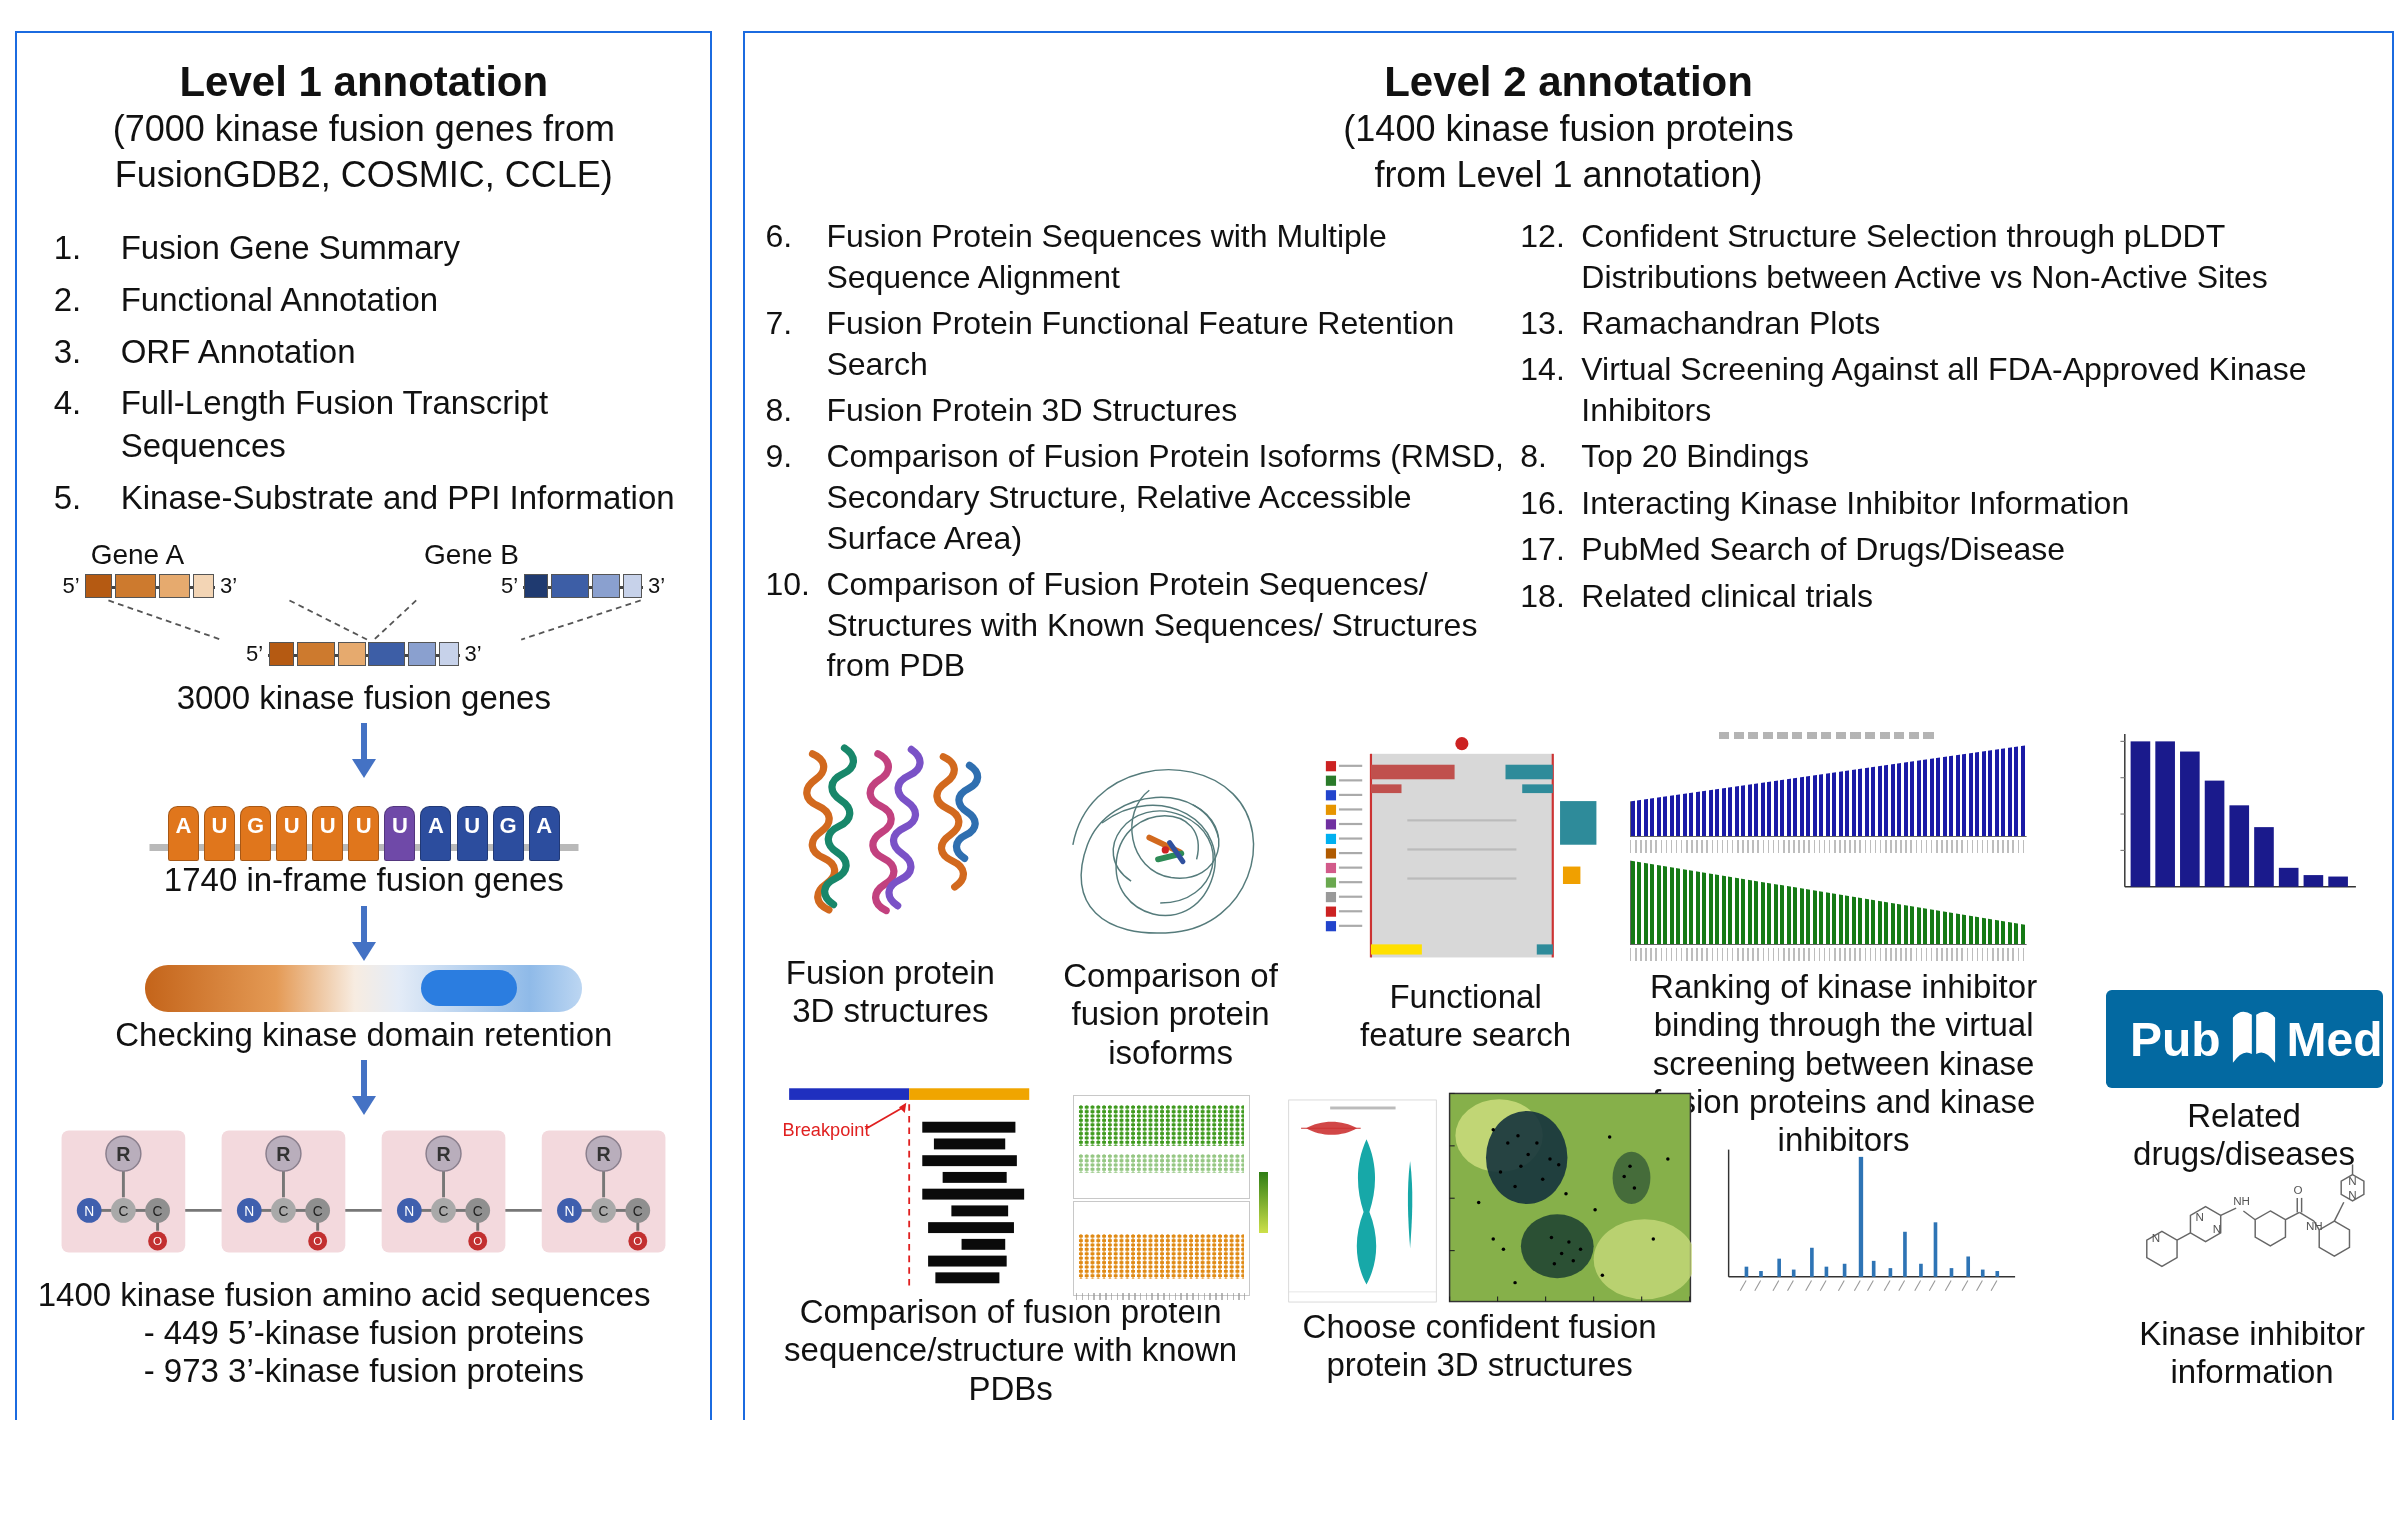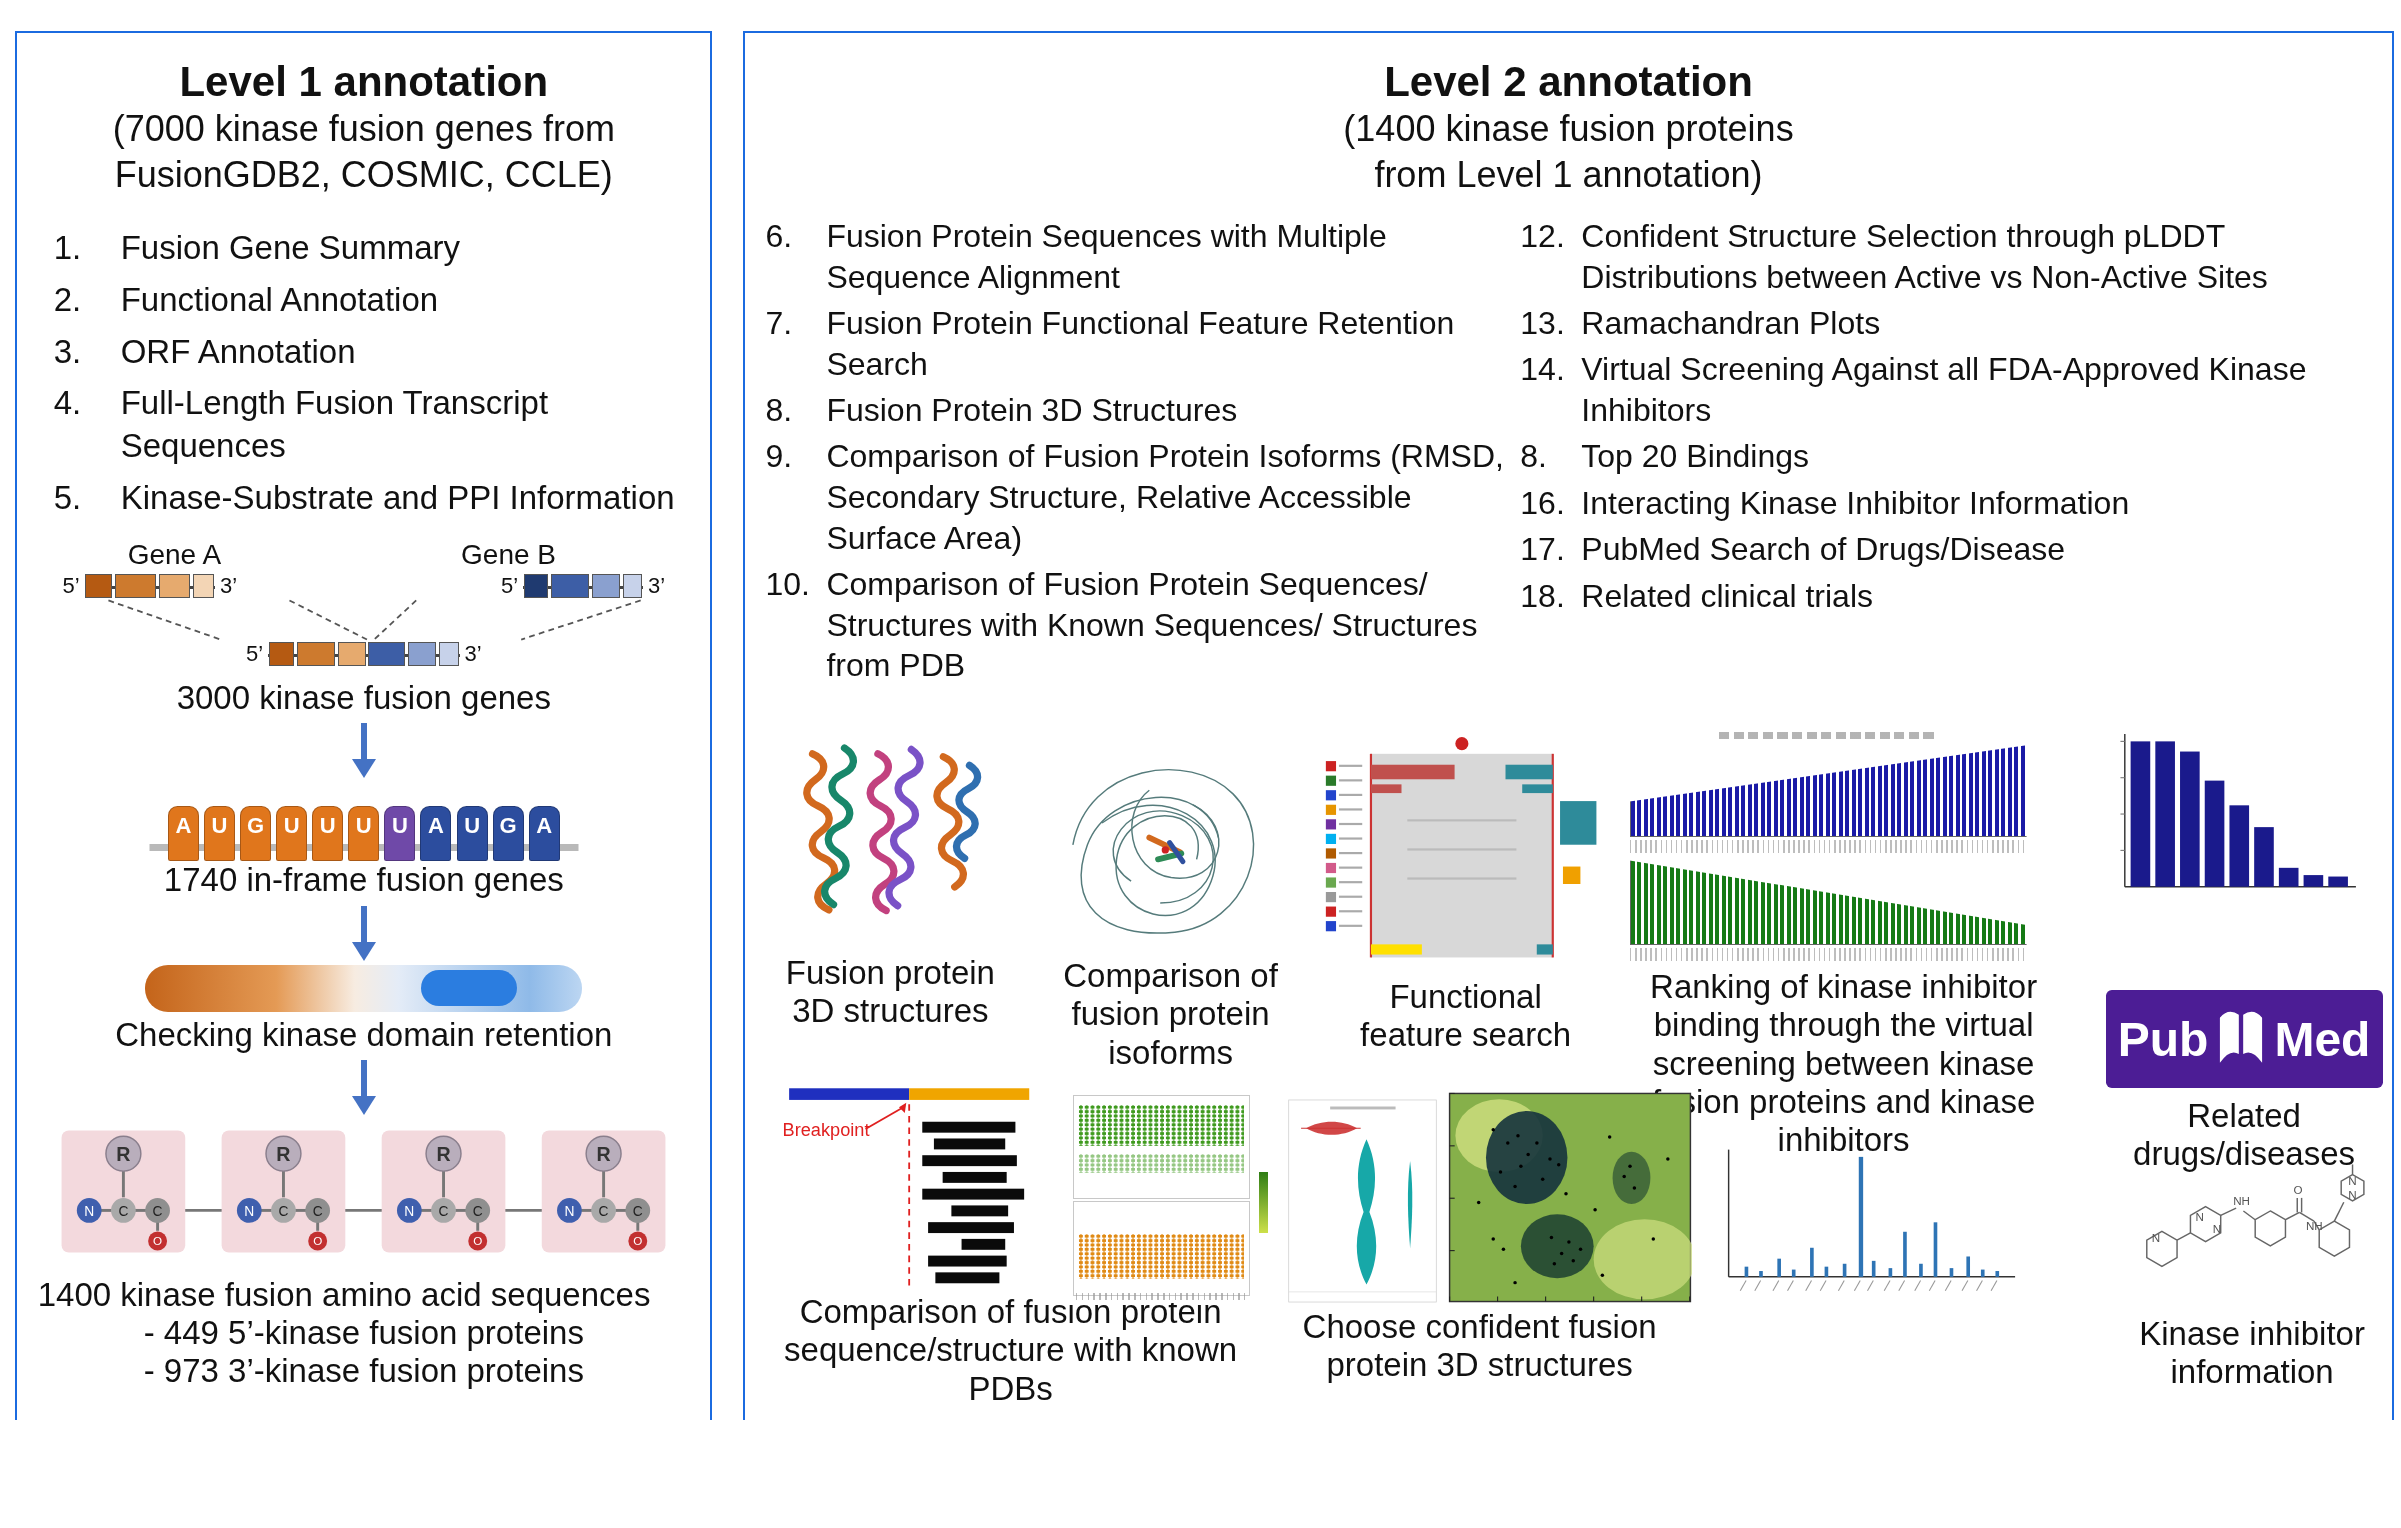--- a/index.html
+++ b/index.html
@@ -15,21 +15,21 @@
   .list1{margin:29px 0 19px 16px;}
   .li{display:grid;grid-template-columns:67px 1fr;font-size:33px;line-height:1.3;margin-bottom:8.7px;}
   .cols{display:flex;margin-top:17.5px;}
   .col-l{width:47%;}
   .col-r{width:53%;}
   .li2{display:grid;grid-template-columns:61px 1fr;font-size:32px;line-height:1.27;margin-bottom:5.8px;}
   .cap{font-size:33px;text-align:center;line-height:1.16;}
   
   .gene-area{margin-top:5.8px;}
   .gene-labels{display:flex;font-size:28px;}
-  .gene-labels span:nth-child(1){margin-left:90px;}
+  .gene-labels span:nth-child(1){margin-left:53px;}
   .gene-labels span:nth-child(2){margin-left:240px;}
   .gene-row{display:flex;justify-content:space-between;padding:0 22px;margin-top:2.9px;}
   .gbar{position:relative;display:flex;align-items:center;gap:2.9px;}
   .gbar .wire{position:absolute;left:25px;right:25px;top:50%;height:2.2px;background:#444;z-index:0;}
   .prime{font-size:22px;margin:0 2.9px;z-index:1;}
   .seg{height:22px;border:0.7px solid #555;z-index:1;}
   .fused-row{display:flex;justify-content:center;margin-top:0px;}
   .arrow{display:flex;flex-direction:column;align-items:center;margin:5.8px auto 4.4px;}
   .arrow .stem{width:6.5px;height:36px;background:#4472c4;}
   .arrow .head{width:0;height:0;border-left:12.4px solid transparent;border-right:12.4px solid transparent;border-top:19px solid #4472c4;}
@@ -61,21 +61,21 @@
   
   .mini-title{height:7.3px;margin:0 auto 4.4px;width:55%;
     background:repeating-linear-gradient(90deg,#777 0 10.2px,transparent 10.2px 14.6px);opacity:.55;}
   .bars{border-left:1.5px solid #666;border-bottom:1.5px solid #666;}
   .bars-blue{height:93px;background:repeating-linear-gradient(90deg,#1a1aa6 0 3.6px,transparent 3.6px 6.5px);
     clip-path:polygon(0 62%,100% 2%,100% 100%,0 100%);}
   .bars-green{height:84px;background:repeating-linear-gradient(90deg,#157a15 0 3.6px,transparent 3.6px 6.5px);
     clip-path:polygon(0 0,100% 76%,100% 100%,0 100%);}
   .lbl-strip{height:13px;margin:2.9px 0 7.3px;opacity:.55;
     background:repeating-linear-gradient(90deg,#888 0 1.5px,transparent 1.5px 5.1px);}
-  .pubmed{background:#4c1d95;border-radius:5.8px;display:flex;align-items:center;justify-content:center;gap:9px;}
+  .pubmed{background:#0369a1;border-radius:5.8px;display:flex;align-items:center;justify-content:flex-end;gap:9px;}
   .pubmed span{color:#fff;font-weight:bold;font-size:48px;}
   svg text{font-family:"Liberation Sans","DejaVu Sans",sans-serif;}
 </style>
 </head>
 <body>
 
 <div class="canvas">
 
   <div class="panel panel-left">
     <div class="panel-title">Level 1 annotation</div>

